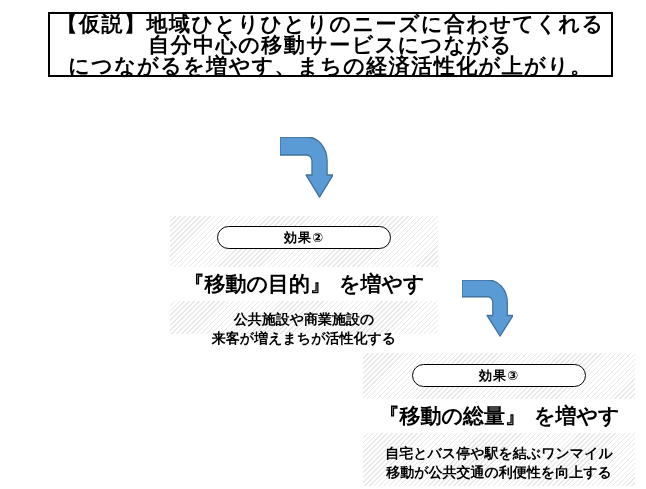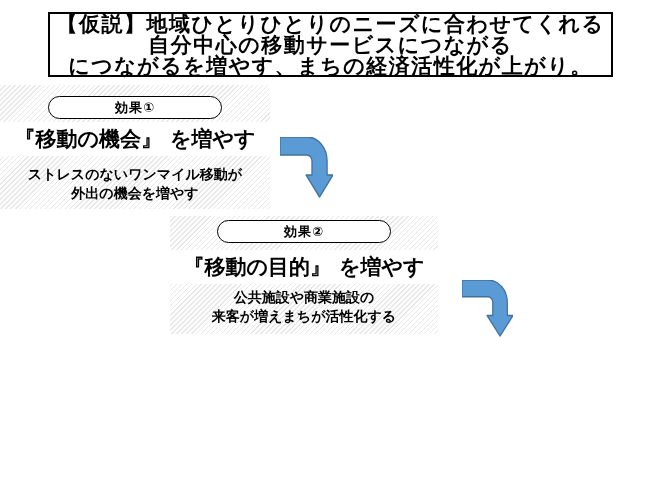--- a/index.html
+++ b/index.html
@@ -32,36 +32,36 @@
   }
   .block-1{left:0;top:85px;width:270px;height:124px;}
   .block-2{left:170px;top:216px;width:268px;height:118px;}
   .block-3{left:363px;top:353px;width:272px;height:133px;}
   .badge{
     width:172px;height:21px;border:1.5px solid #000;border-radius:12px;
     background:#fff;display:flex;align-items:center;justify-content:center;
     font-size:13px;font-weight:600;color:#000;letter-spacing:1px;flex:none;
   }
   .block-1 .badge{margin-top:11px;}
-  .block-2 .badge{margin-top:4px;}
+  .block-2 .badge{margin-top:10px;}
   .block-3 .badge{margin-top:11px;}
   .band{
     width:100%;background:#fff;text-align:center;padding:3px 0 3px 0;
     font-size:21px;font-weight:bold;color:#000;white-space:nowrap;flex:none;
   }
   .block-1 .band{margin-top:3px;}
-  .block-2 .band{margin-top:7px;}
+  .block-2 .band{margin-top:18px;}
   .block-3 .band{margin-top:12px;}
   .band .title-black{margin-left:8px;}
   .desc{
     text-align:center;font-size:14px;font-weight:bold;color:#000;
     line-height:19px;white-space:nowrap;flex:none;
   }
   .block-1 .desc{margin-top:9px;}
-  .block-2 .desc{margin-top:4px;}
+  .block-2 .desc{margin-top:10px;font-family:Liberation Mono, monospace;}
   .block-3 .desc{margin-top:11px;}
   
   .bent-arrow{position:absolute;}
   .arrow-1{left:280px;top:137px;width:53px;height:61px;}
   .arrow-2{left:462px;top:280px;width:51px;height:57px;}
 </style>
 </head>
 <body>
 
 <div class="canvas">
@@ -71,32 +71,20 @@
       <span>【仮説】地域ひとりひとりのニーズに合わせてくれる</span>
     </div>
     <div>
       <span class="red">自分中心の移動サービス</span><span>につながる</span>
     </div>
     <div>
       <span class="red">につながる</span><span>を増やす、</span><span class="red">まちの経済活性化</span><span>が上がり。</span>
     </div>
   </div>
 
-  <div class="block block-1">
-    <div class="badge">
-      <span>効果①</span>
-    </div>
-    <div class="band">
-      <span class="red">『移動の機会』</span><span class="title-black">を増やす</span>
-    </div>
-    <div class="desc">
-      <div>ストレスのないワンマイル移動が</div>
-      <div>外出の機会を増やす</div>
-    </div>
-  </div>
 
   <svg class="bent-arrow arrow-1" viewBox="0 0 63 61" preserveAspectRatio="none">
     <path d="M0,0 H32 A24,24 0 0 1 56,24 V38 H63 L47,60 L31,38 H38 V24 A6,6 0 0 0 32,18 H0 Z" fill="#5B9BD5" stroke="#41719C" stroke-width="1.5" stroke-linejoin="round"></path>
   </svg>
 
   <div class="block block-2">
     <div class="badge">
       <span>効果②</span>
     </div>
     <div class="band">
@@ -105,14 +93,26 @@
     <div class="desc">
       <div>公共施設や商業施設の</div>
       <div>来客が増えまちが活性化する</div>
     </div>
   </div>
 
   <svg class="bent-arrow arrow-2" viewBox="0 0 63 61" preserveAspectRatio="none">
     <path d="M0,0 H32 A24,24 0 0 1 56,24 V38 H63 L47,60 L31,38 H38 V24 A6,6 0 0 0 32,18 H0 Z" fill="#5B9BD5" stroke="#41719C" stroke-width="1.5" stroke-linejoin="round"></path>
   </svg>
 
+  <div class="block block-3">
+    <div class="badge">
+      <span>効果③</span>
+    </div>
+    <div class="band">
+      <span class="red">『移動の総量』</span><span class="title-black">を増やす</span>
+    </div>
+    <div class="desc">
+      <div>自宅とバス停や駅を結ぶワンマイル</div>
+      <div>移動が公共交通の利便性を向上する</div>
+    </div>
+  </div>
 
 </div>
 
 </body></html>

